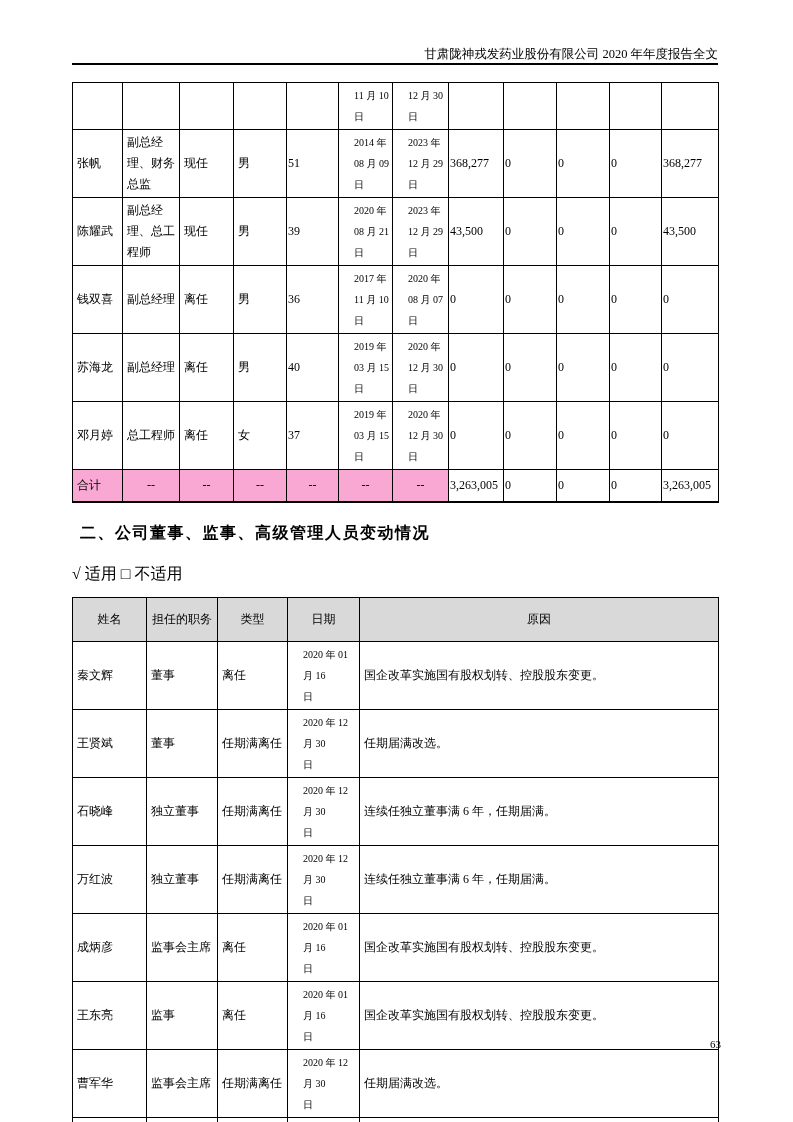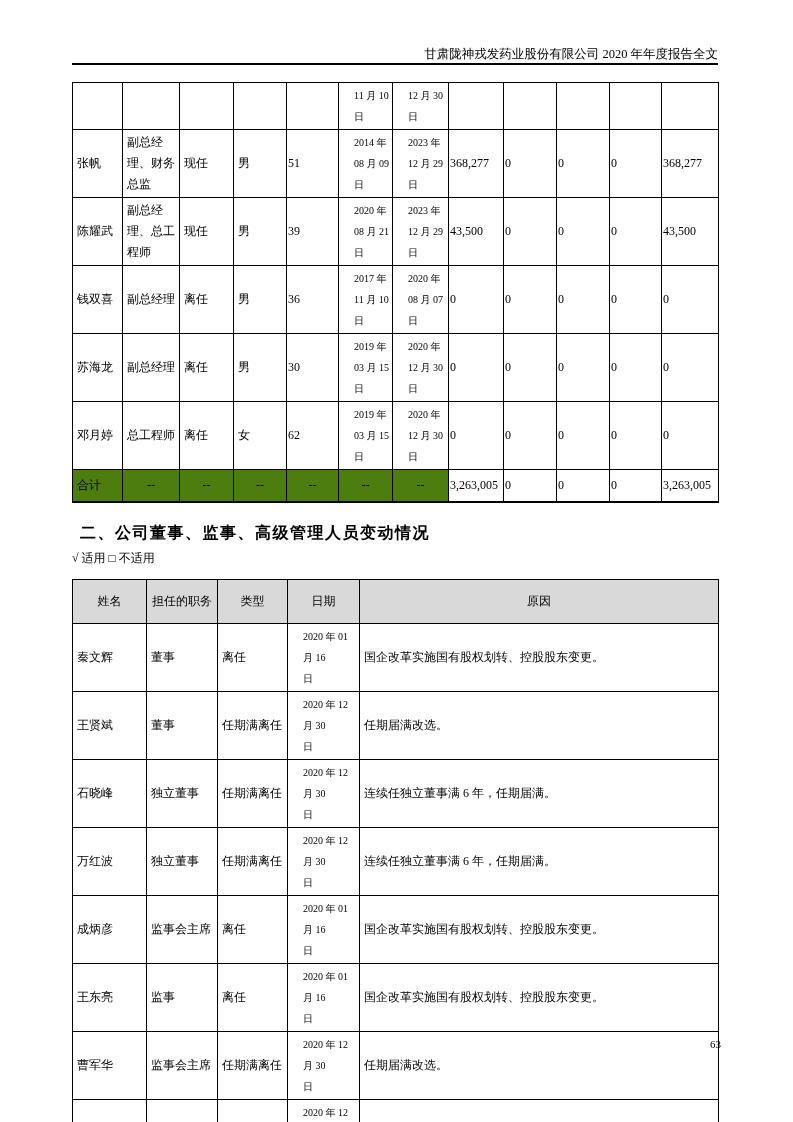--- a/index.html
+++ b/index.html
@@ -9,23 +9,23 @@
   table{border-collapse:collapse;table-layout:fixed;width:646px;}
   td,th{border:1px solid #000;font-size:12px;line-height:21px;padding:2px 4px;box-sizing:border-box;vertical-align:middle;overflow:hidden;font-weight:normal;}
   .t1{margin-top:17px;border:1.5px solid #000;border-bottom-width:2.5px;}
   .t2{margin-top:12px;border:1.5px solid #000;border-bottom-width:2px;}
   .t1 tr.r0 td{height:47px;}
   .t1 tr.rb td{height:68px;}
   .t1 tr.rsum td{height:32px;}
   .num{padding-right:2px;padding-left:1px;}
   .date{white-space:pre-line;padding-left:15px;padding-right:2px;font-size:10px;}
   .dash{text-align:center;}
-  .gray{background:#4d7c0f;}
+  .gray{background:#f9a8d4;}
   .section-heading{margin:20px 0 0 8px;font-size:16px;font-weight:bold;letter-spacing:1.5px;}
-  .applicability{margin-top:6px;font-size:12px;}
+  .applicability{margin-top:20px;font-size:16px;}
   .t2 th{background:#D9D9D9;text-align:center;height:44px;line-height:20px;}
   .t2 td{height:46px;}
   .page-number{position:absolute;top:1038px;right:72px;font-size:11px;}
 </style>
 </head>
 <body>
 
 <div class="page">
 
   <div class="page-header">
@@ -116,39 +116,39 @@
         <td class="num">0</td>
         <td class="num">0</td>
         <td class="num">0</td>
         <td class="num">0</td>
       </tr>
       <tr class="rb">
         <td>苏海龙</td>
         <td>副总经理</td>
         <td>离任</td>
         <td>男</td>
-        <td class="num">30</td>
+        <td class="num">40</td>
         <td class="date">2019 年
 03 月 15
 日</td>
         <td class="date">2020 年
 12 月 30
 日</td>
         <td class="num">0</td>
         <td class="num">0</td>
         <td class="num">0</td>
         <td class="num">0</td>
         <td class="num">0</td>
       </tr>
       <tr class="rb">
         <td>邓月婷</td>
         <td>总工程师</td>
         <td>离任</td>
         <td>女</td>
-        <td class="num">62</td>
+        <td class="num">37</td>
         <td class="date">2019 年
 03 月 15
 日</td>
         <td class="date">2020 年
 12 月 30
 日</td>
         <td class="num">0</td>
         <td class="num">0</td>
         <td class="num">0</td>
         <td class="num">0</td>

